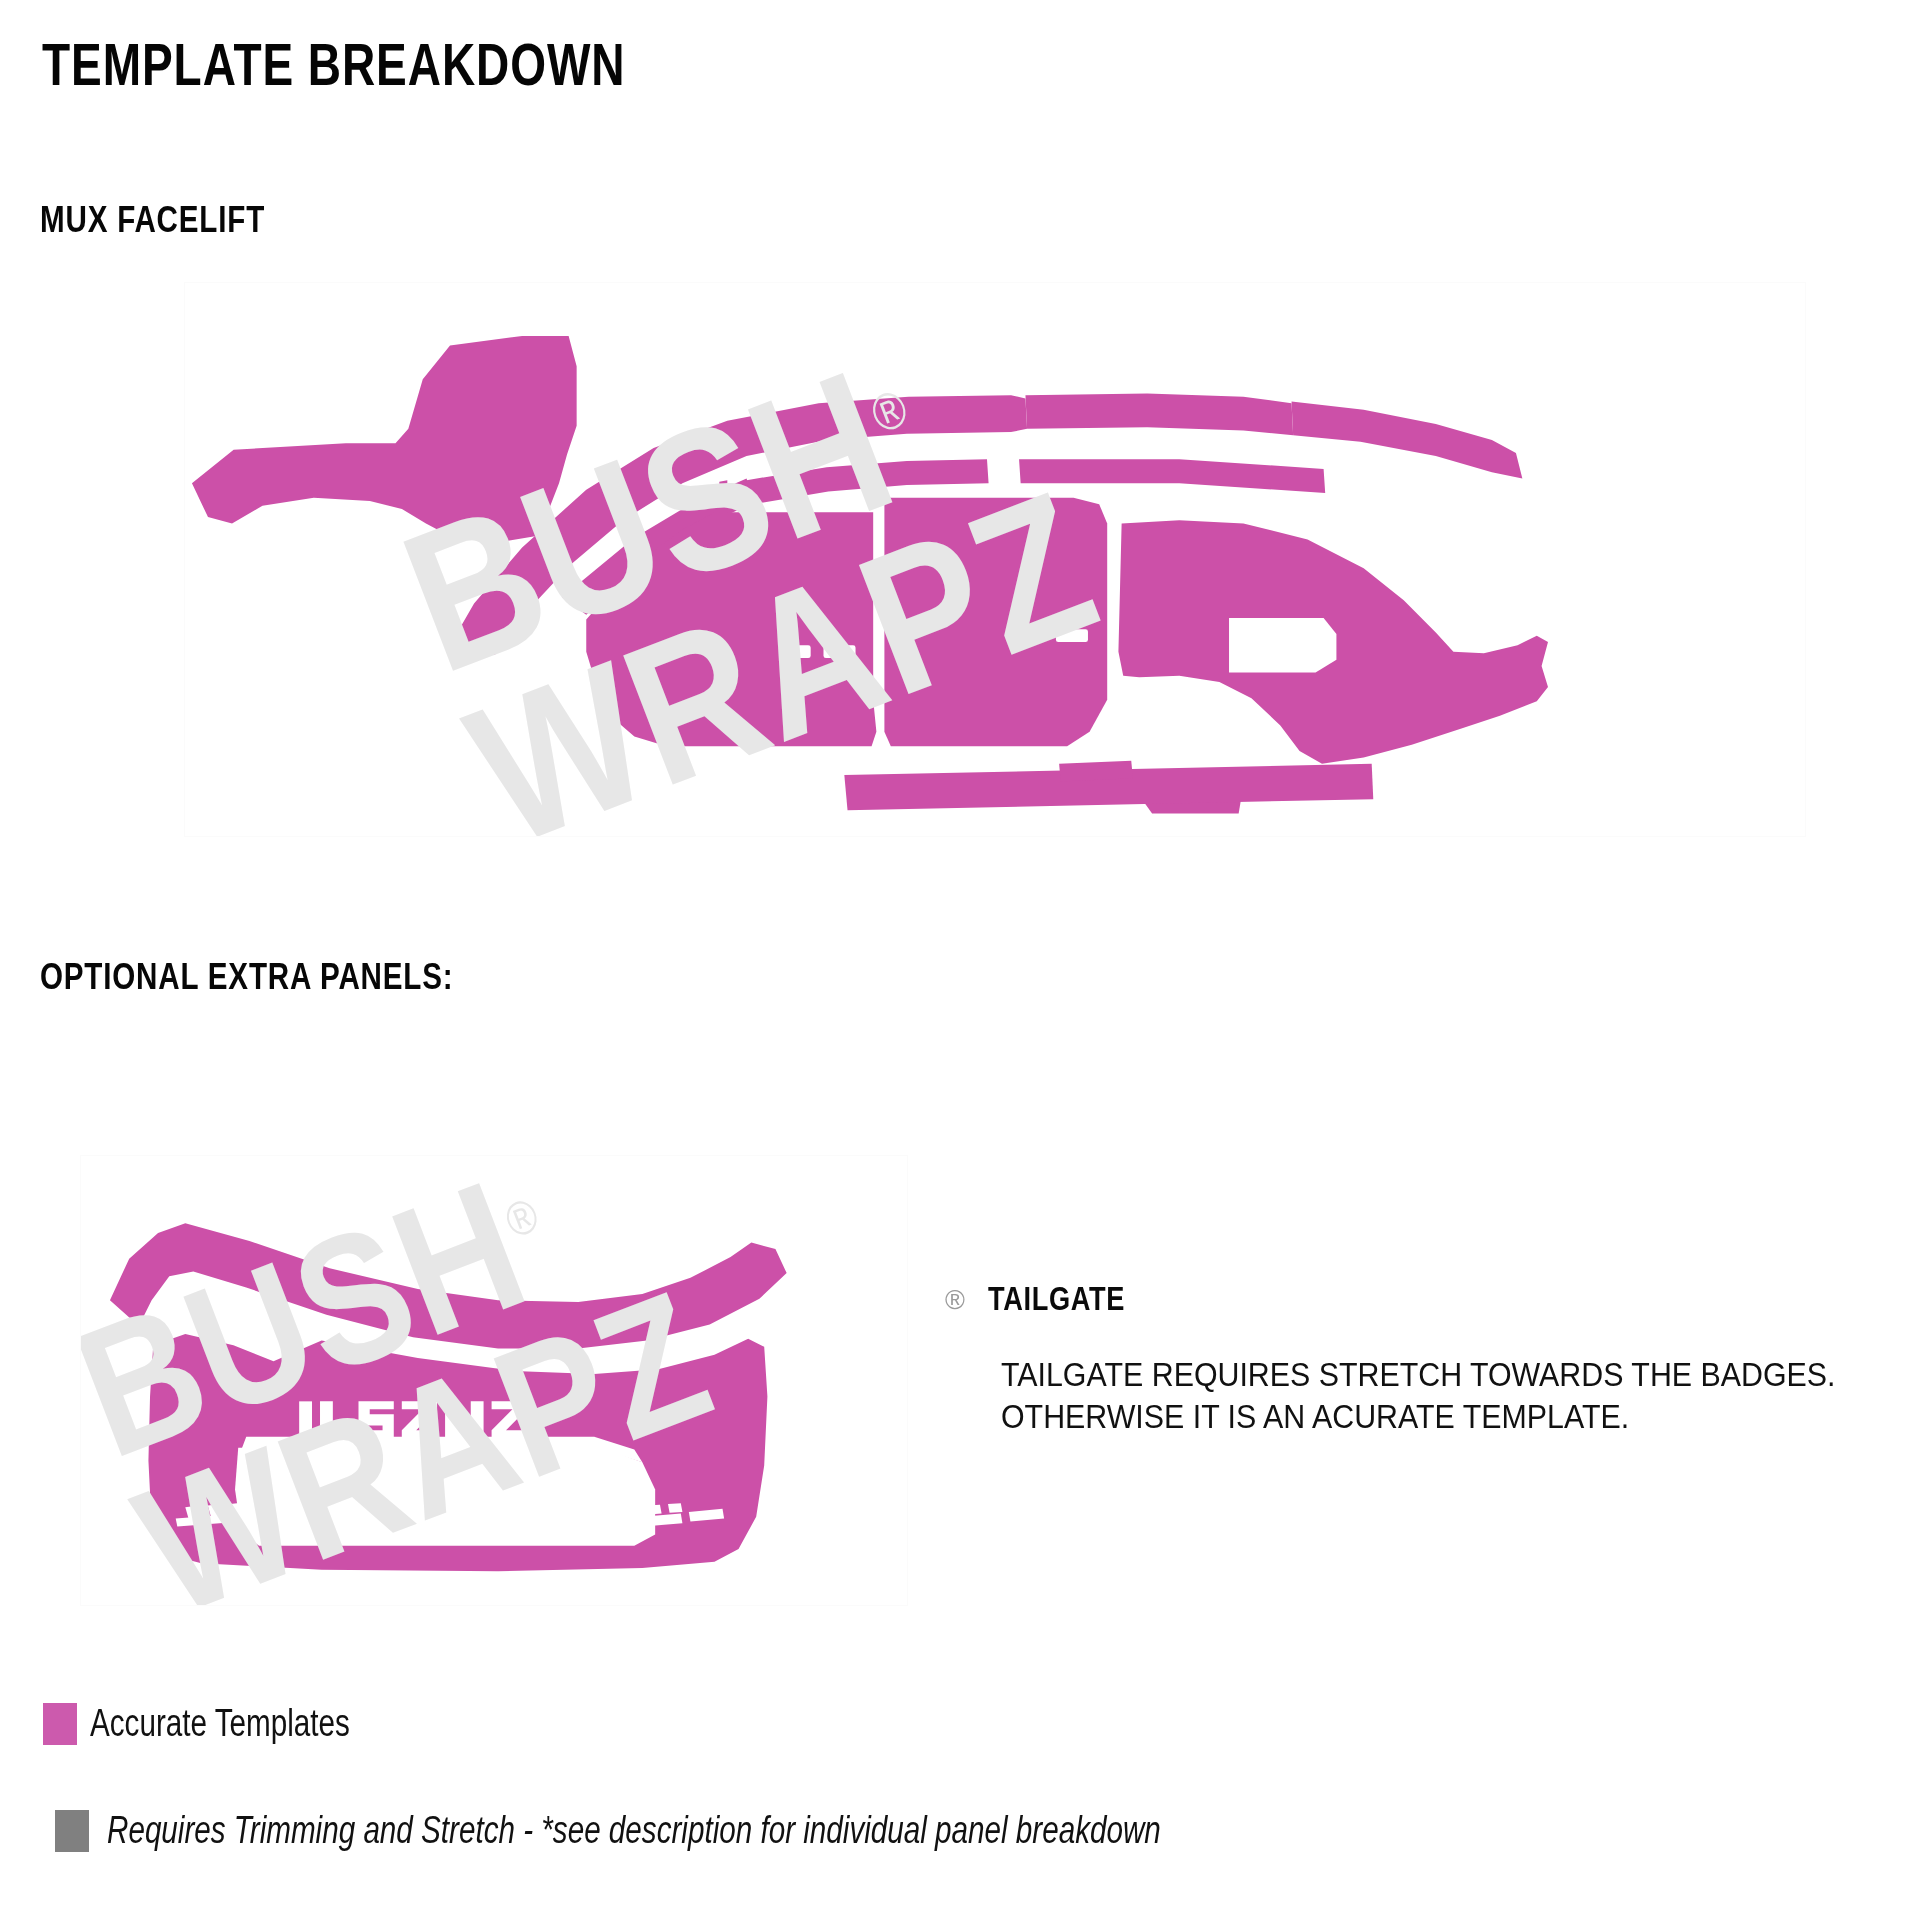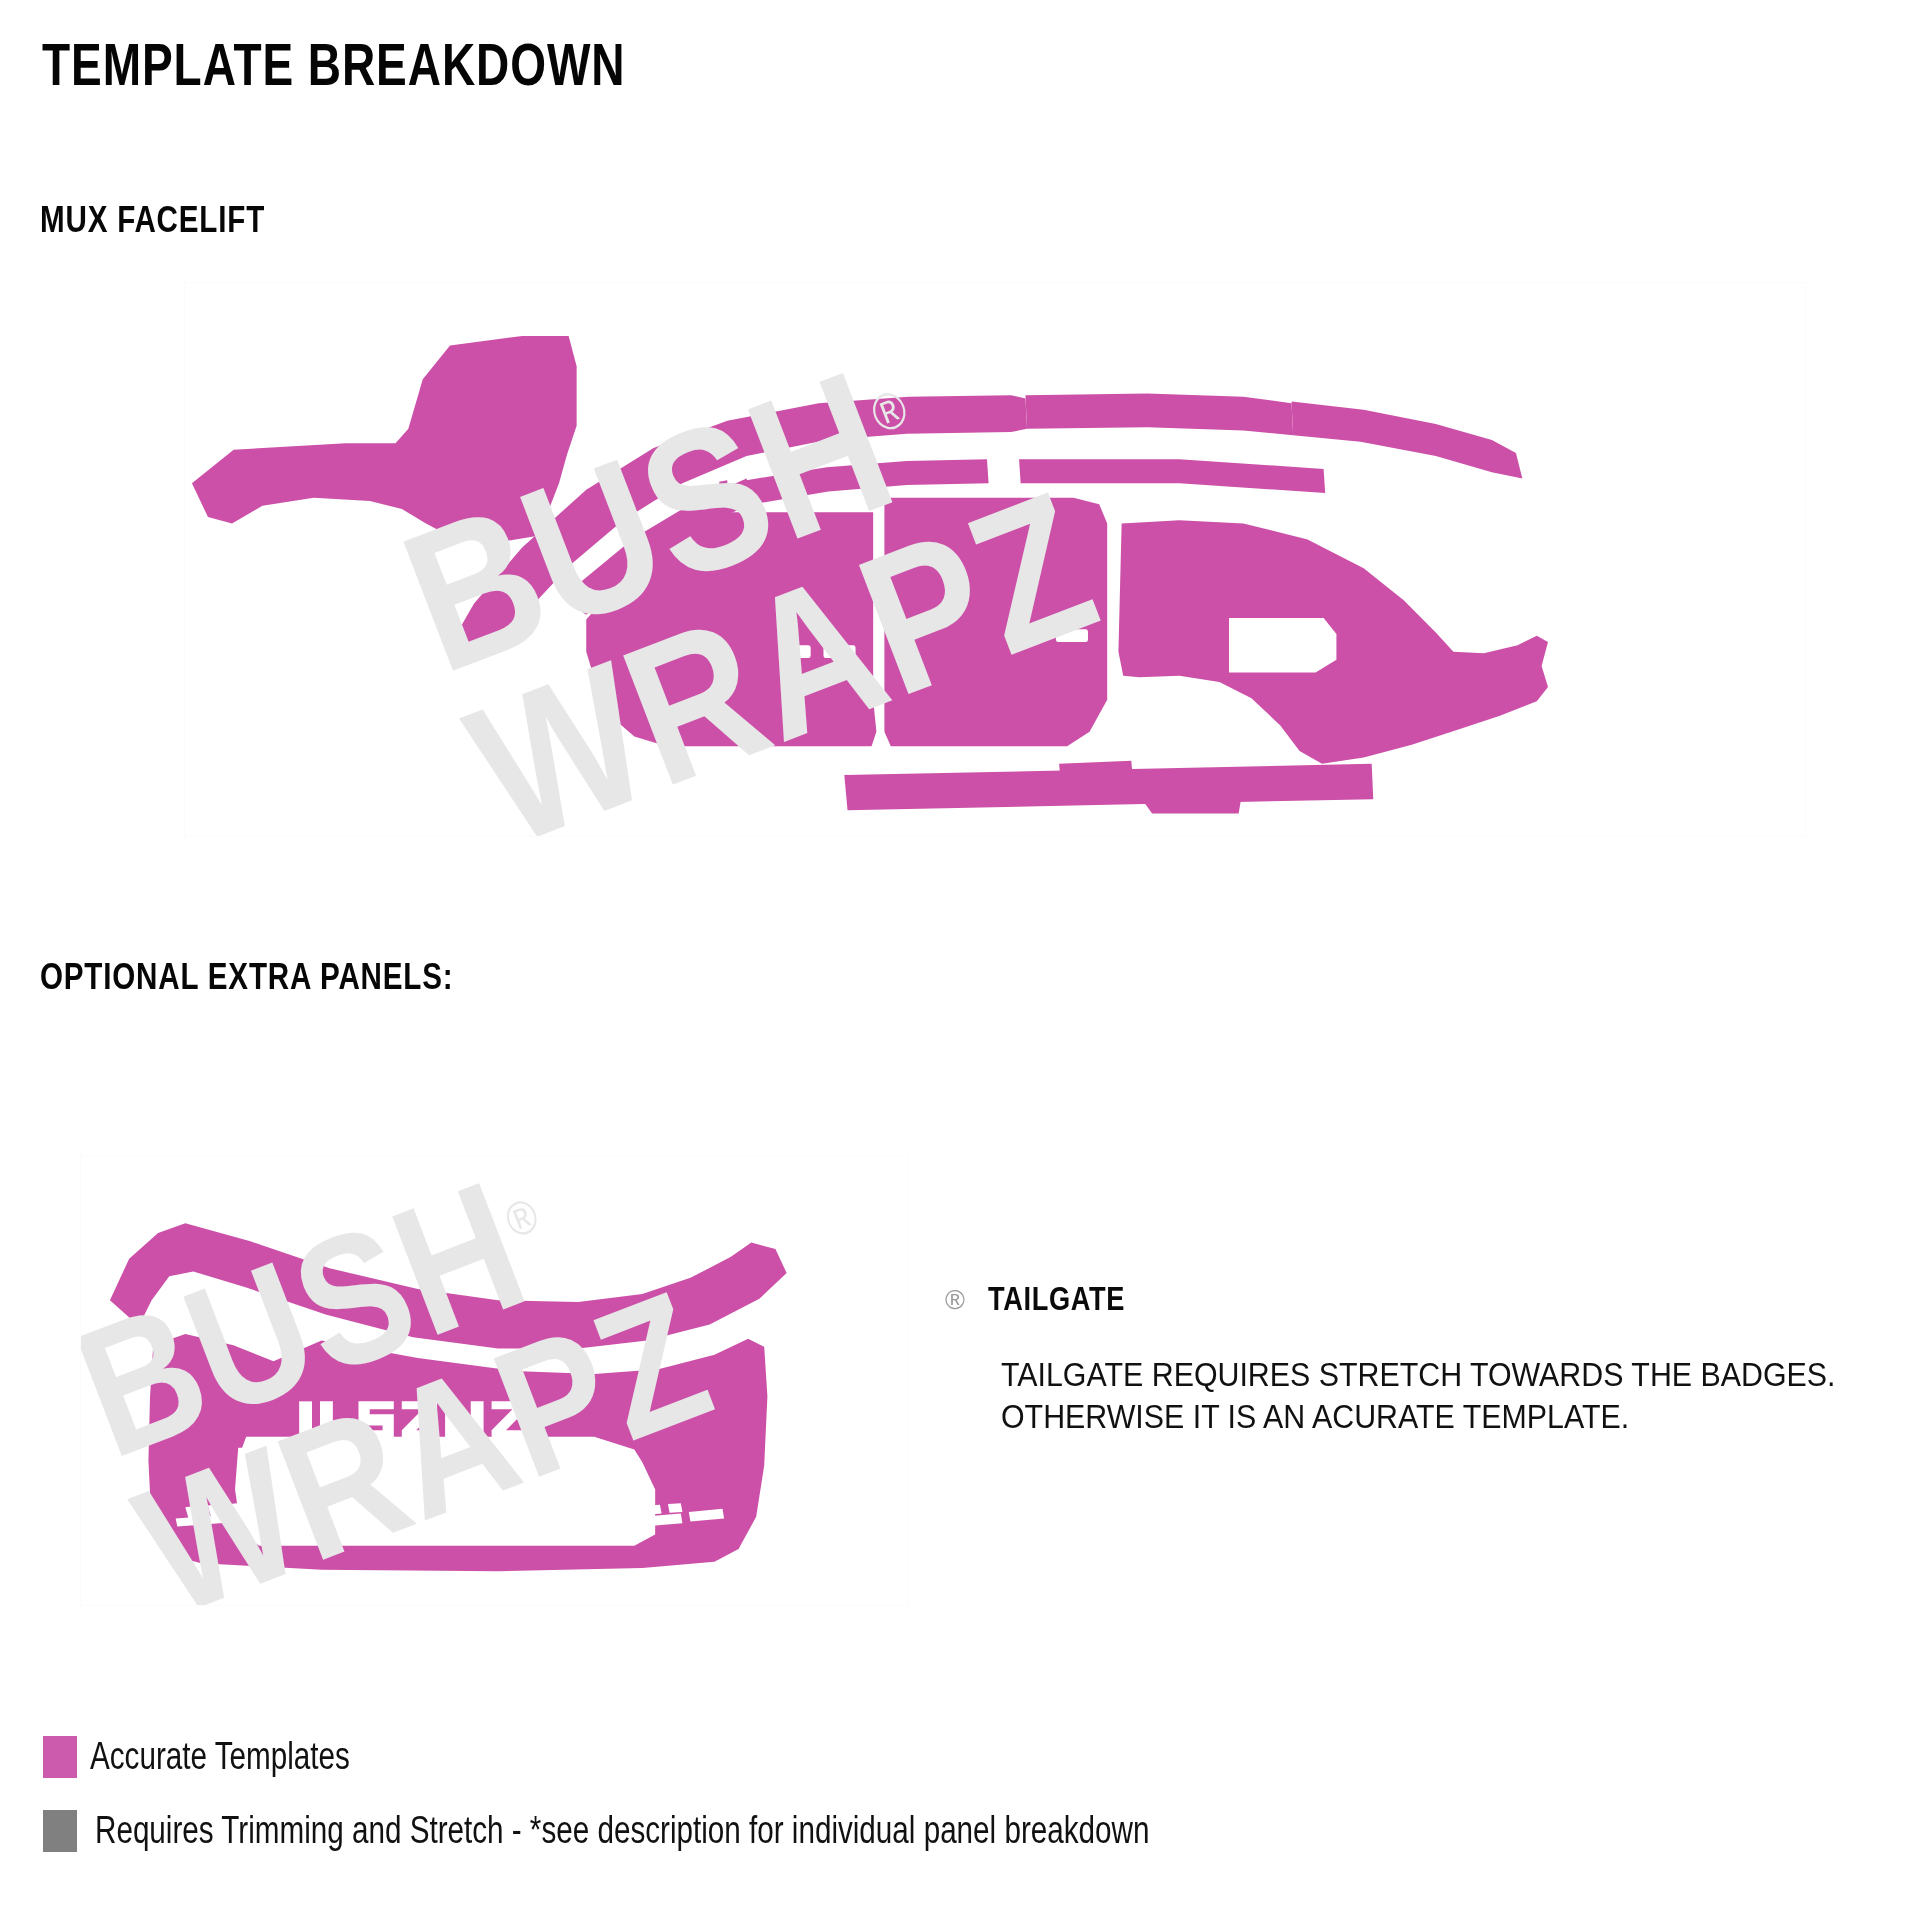--- a/index.html
+++ b/index.html
@@ -122,22 +122,22 @@
     transform: scaleX(0.92);
     transform-origin: left top;
     white-space: nowrap;
   }
   .note-body div { white-space: nowrap; }
   .legend-row {
     position: absolute;
     display: flex;
     align-items: center;
   }
-  #legend-row-0 { top: 1702px; left: 43px; margin-top: 33px; }
-  #legend-row-1 { top: 1809px; left: 43px; }
+  #legend-row-0 { top: 1702px; left: 43px; }
+  #legend-row-1 { top: 1809px; left: 55px; font-style: italic; }
   .swatch {
     width: 34px;
     height: 42px;
     flex: 0 0 auto;
   }
   .legend-label {
     font-size: 38px;
     color: #111111;
     font-weight: 400;
     transform: scaleX(0.78);

